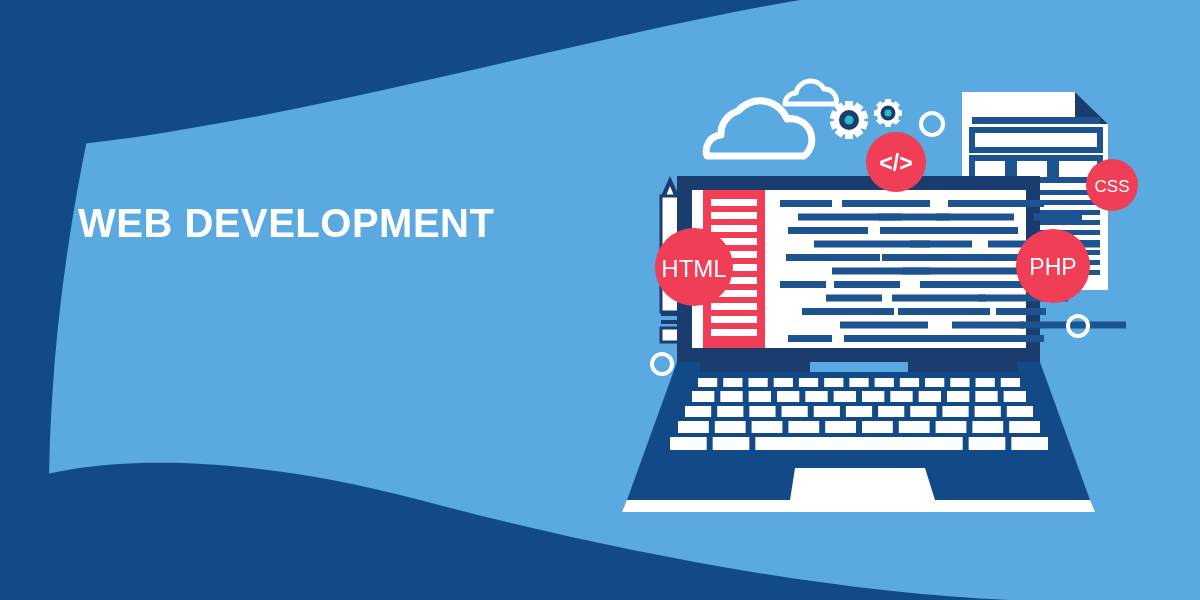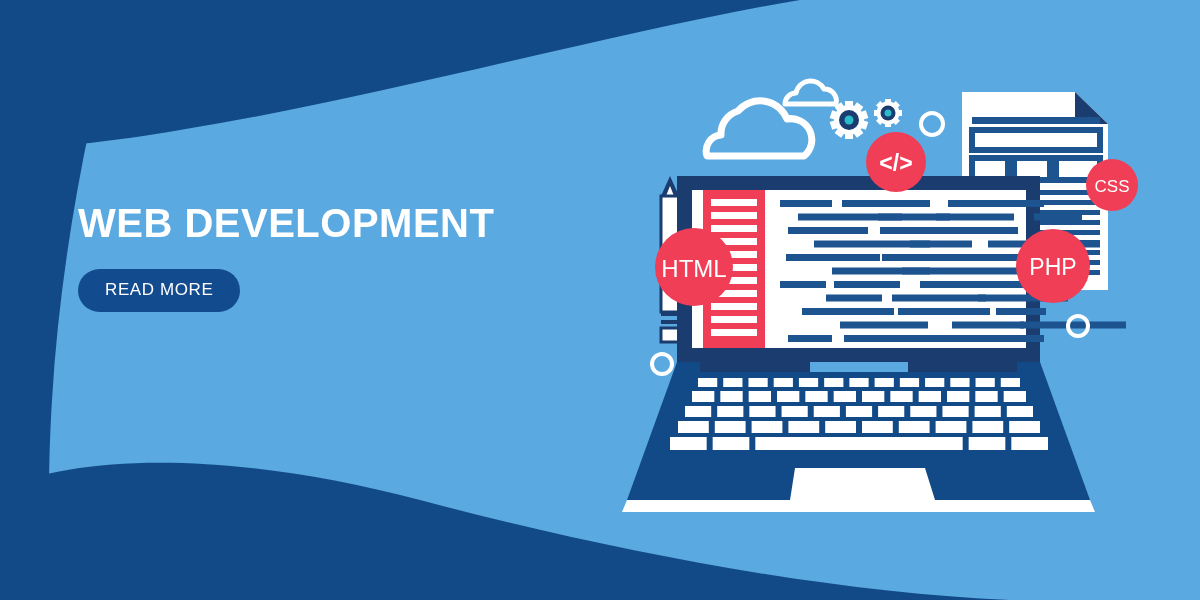--- a/index.html
+++ b/index.html
@@ -66,21 +66,20 @@
 
   <svg id="bg-svg" viewBox="0 0 1200 600" xmlns="http://www.w3.org/2000/svg">
     <rect x="0" y="0" width="1200" height="600" fill="#5aa9e0"></rect>
     <path d="M0,0 L800,0 C620,30 380,98 180,130 C110,142 50,148 0,150 Z" fill="#124a87"></path>
     <path d="M0,0 L120,0 C88,120 60,260 52,400 C46,500 50,560 56,600 L0,600 Z" fill="#124a87"></path>
     <path d="M0,490 C80,452 240,452 420,500 C600,548 820,592 1010,600 L0,600 Z" fill="#124a87"></path>
   </svg>
 
   <div id="copy">
     <h1 id="headline">WEB DEVELOPMENT</h1>
-    <button id="read-more">READ MORE</button>
   </div>
 
   <svg id="art-svg" viewBox="0 0 1200 600" xmlns="http://www.w3.org/2000/svg">
 
     <g>
       <path d="M962,92 L1075,92 L1108,124 L1108,290 L962,290 Z" fill="#ffffff"></path>
       <path d="M1075,92 L1108,124 L1075,124 Z" fill="#1b3c6e"></path>
 
       <rect x="972" y="117" width="128" height="7" fill="#1d548f"></rect>
       <rect x="972" y="130" width="128" height="20" fill="none" stroke="#1d548f" stroke-width="6"></rect>

